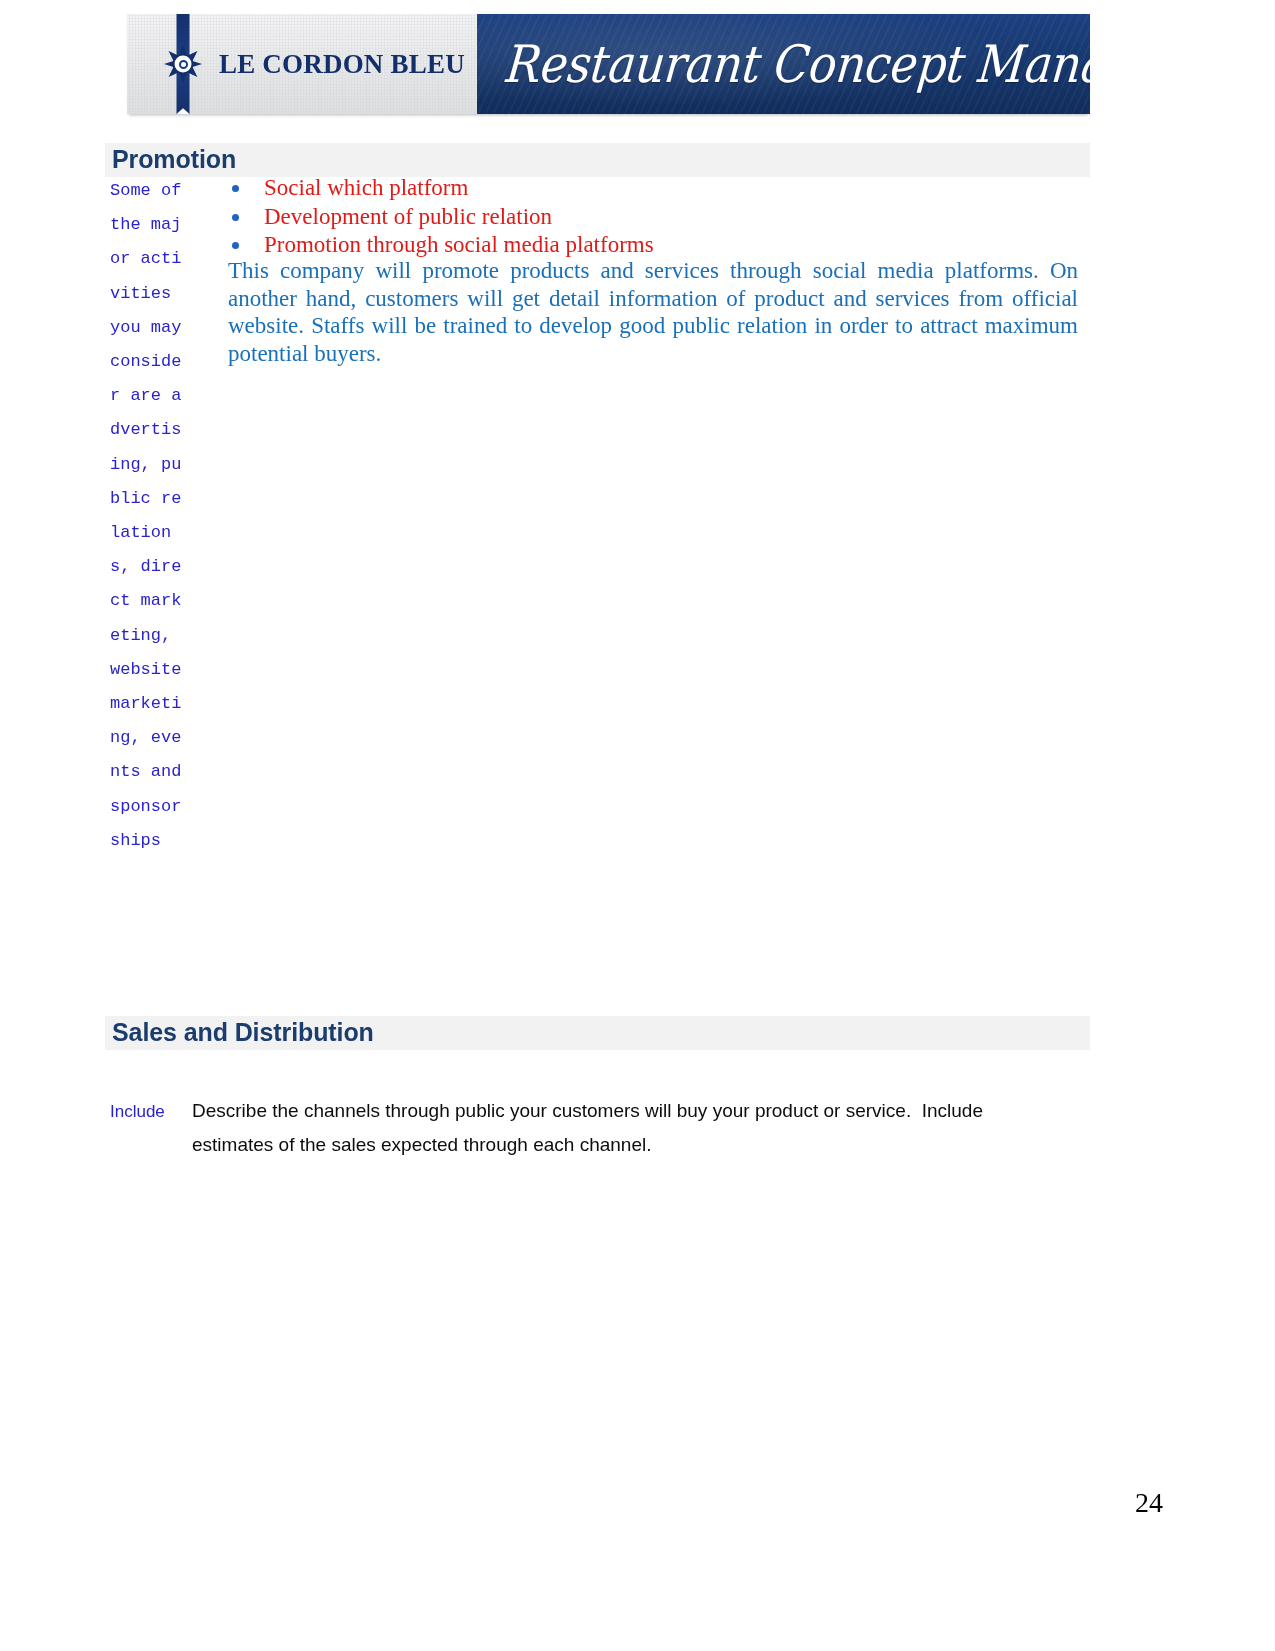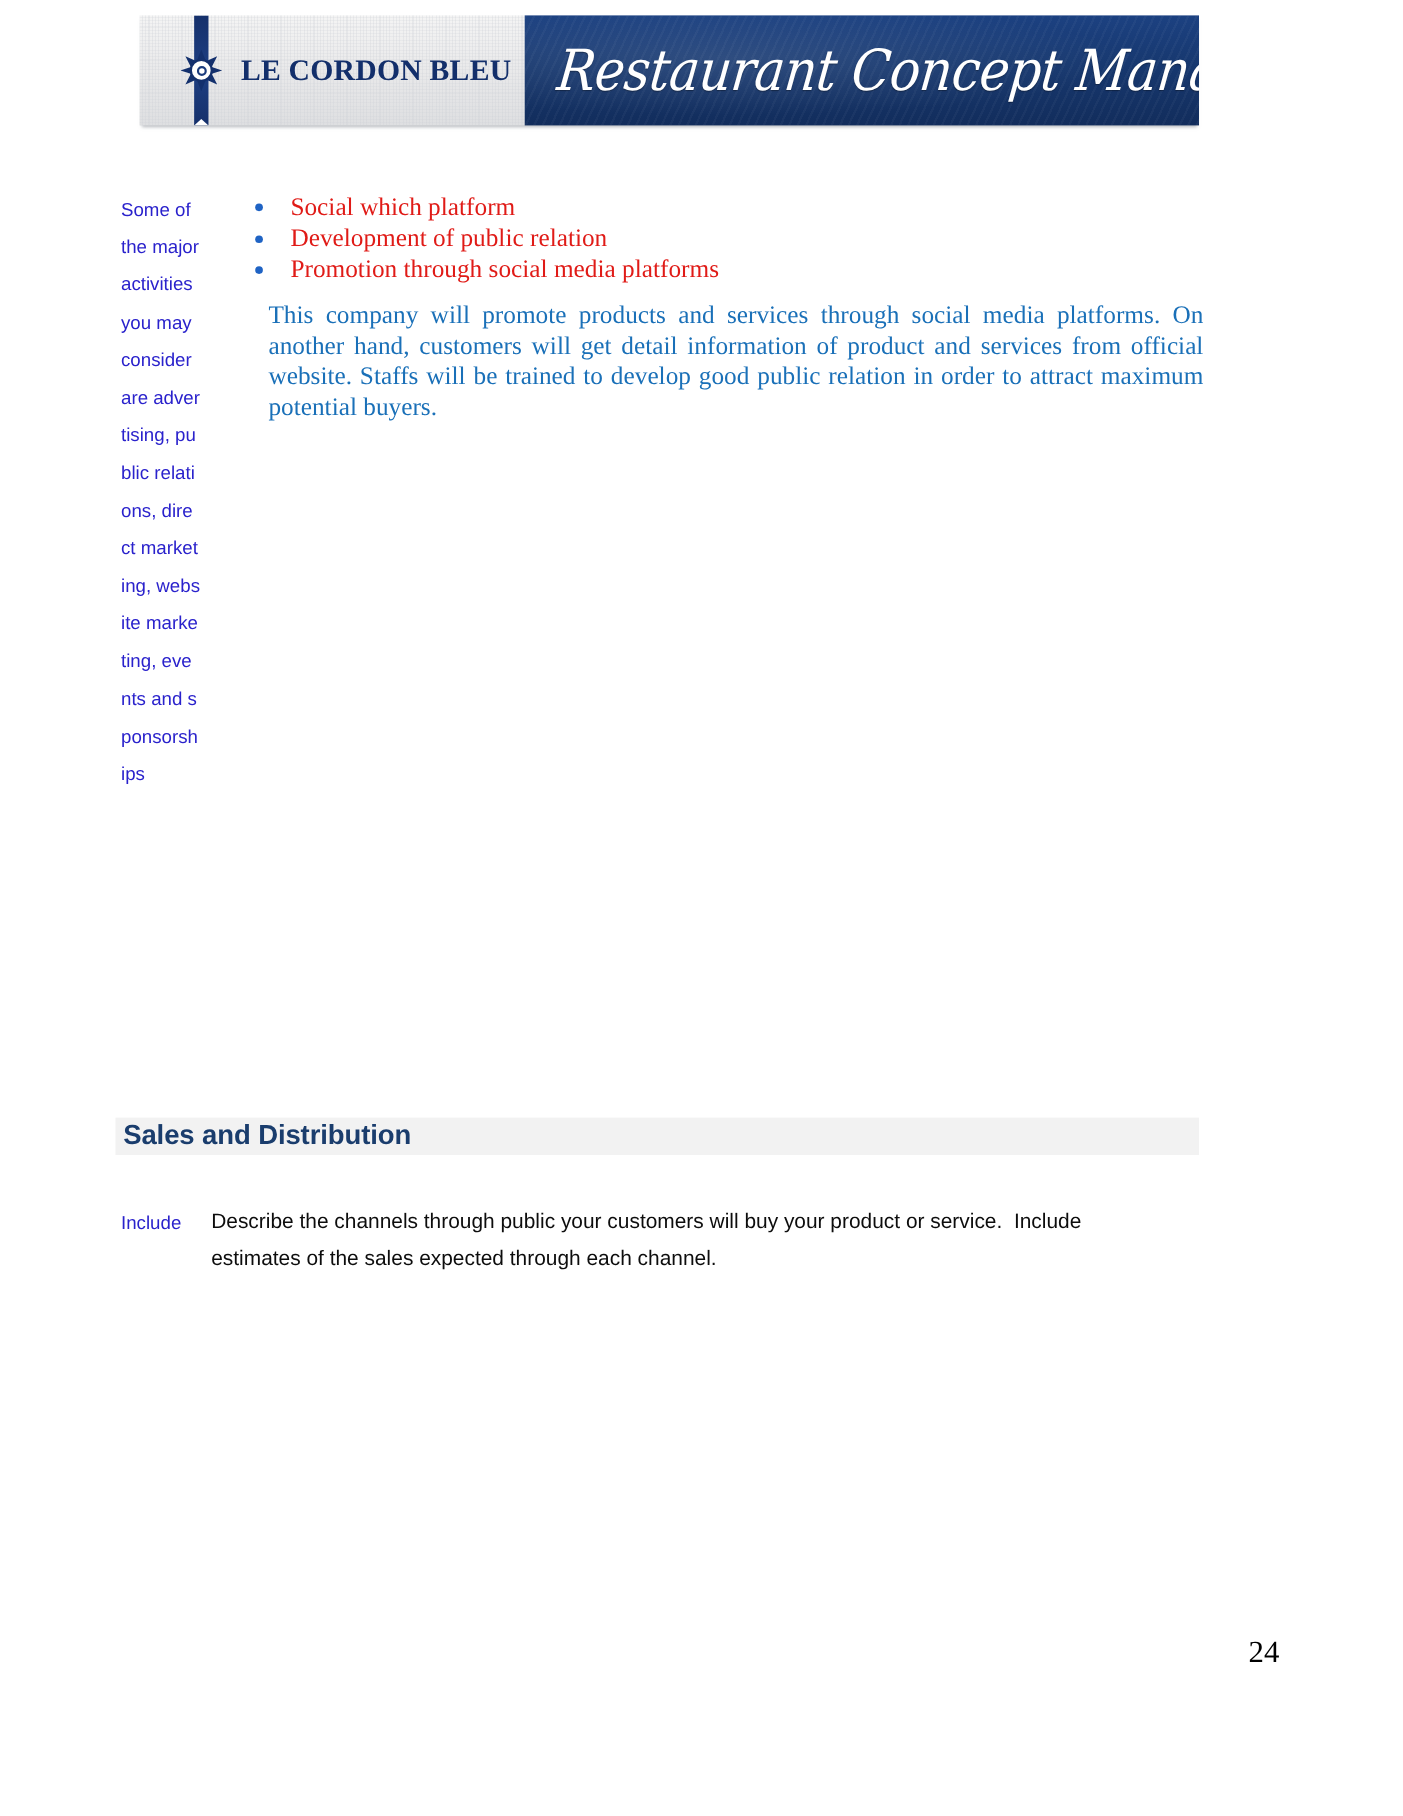--- a/index.html
+++ b/index.html
@@ -182,20 +182,21 @@
     color: #2a22cc;
     width: 72px;
     word-break: break-all;
     overflow-wrap: anywhere;
     hyphens: none;
     text-align: left;
   }
   #promo-narrow {
     left: 110px;
     top: 174px;
+    font-family: Liberation Mono, monospace;
   }
   #sales-narrow {
     left: 110px;
     top: 1095px;
     line-height: 34px;
   }
 
   
   .bullets {
     position: absolute;
@@ -226,21 +227,21 @@
     border-radius: 50%;
     background: #1f63c4;
   }
 
   
   .body-para {
     position: absolute;
     left: 228px;
     top: 257px;
     width: 850px;
-    margin: 16px;
+    margin: 0;
     font-family: "Liberation Serif", serif;
     font-size: 23px;
     line-height: 27.5px;
     color: #1a70b8;
     text-align: justify;
     text-justify: inter-word;
   }
 
   
   .sales-desc {
@@ -281,20 +282,23 @@
           <span class="disc"></span>
         </span>
       </div>
       <div class="lcb-wordmark"><span>LE CORDON BLEU</span></div>
     </div>
     <div class="banner-right">
       <div class="banner-script">Restaurant Concept Management</div>
     </div>
   </div>
 
+  <div class="section-head" id="head-promotion">
+    <h2>Promotion</h2>
+  </div>
 
   <div class="narrow-col" id="promo-narrow">Some of the major activities you may consider are advertising, public relations, direct marketing, website marketing, events and sponsorships</div>
 
   <ul class="bullets">
     <li>Social which platform</li>
     <li>Development of public relation</li>
     <li>Promotion through social media platforms</li>
   </ul>
 
   <p class="body-para">This company will promote products and services through social media platforms. On another hand, customers will get detail information of product and services from official website. Staffs will be trained to develop good public relation in order to attract maximum potential buyers.</p>

